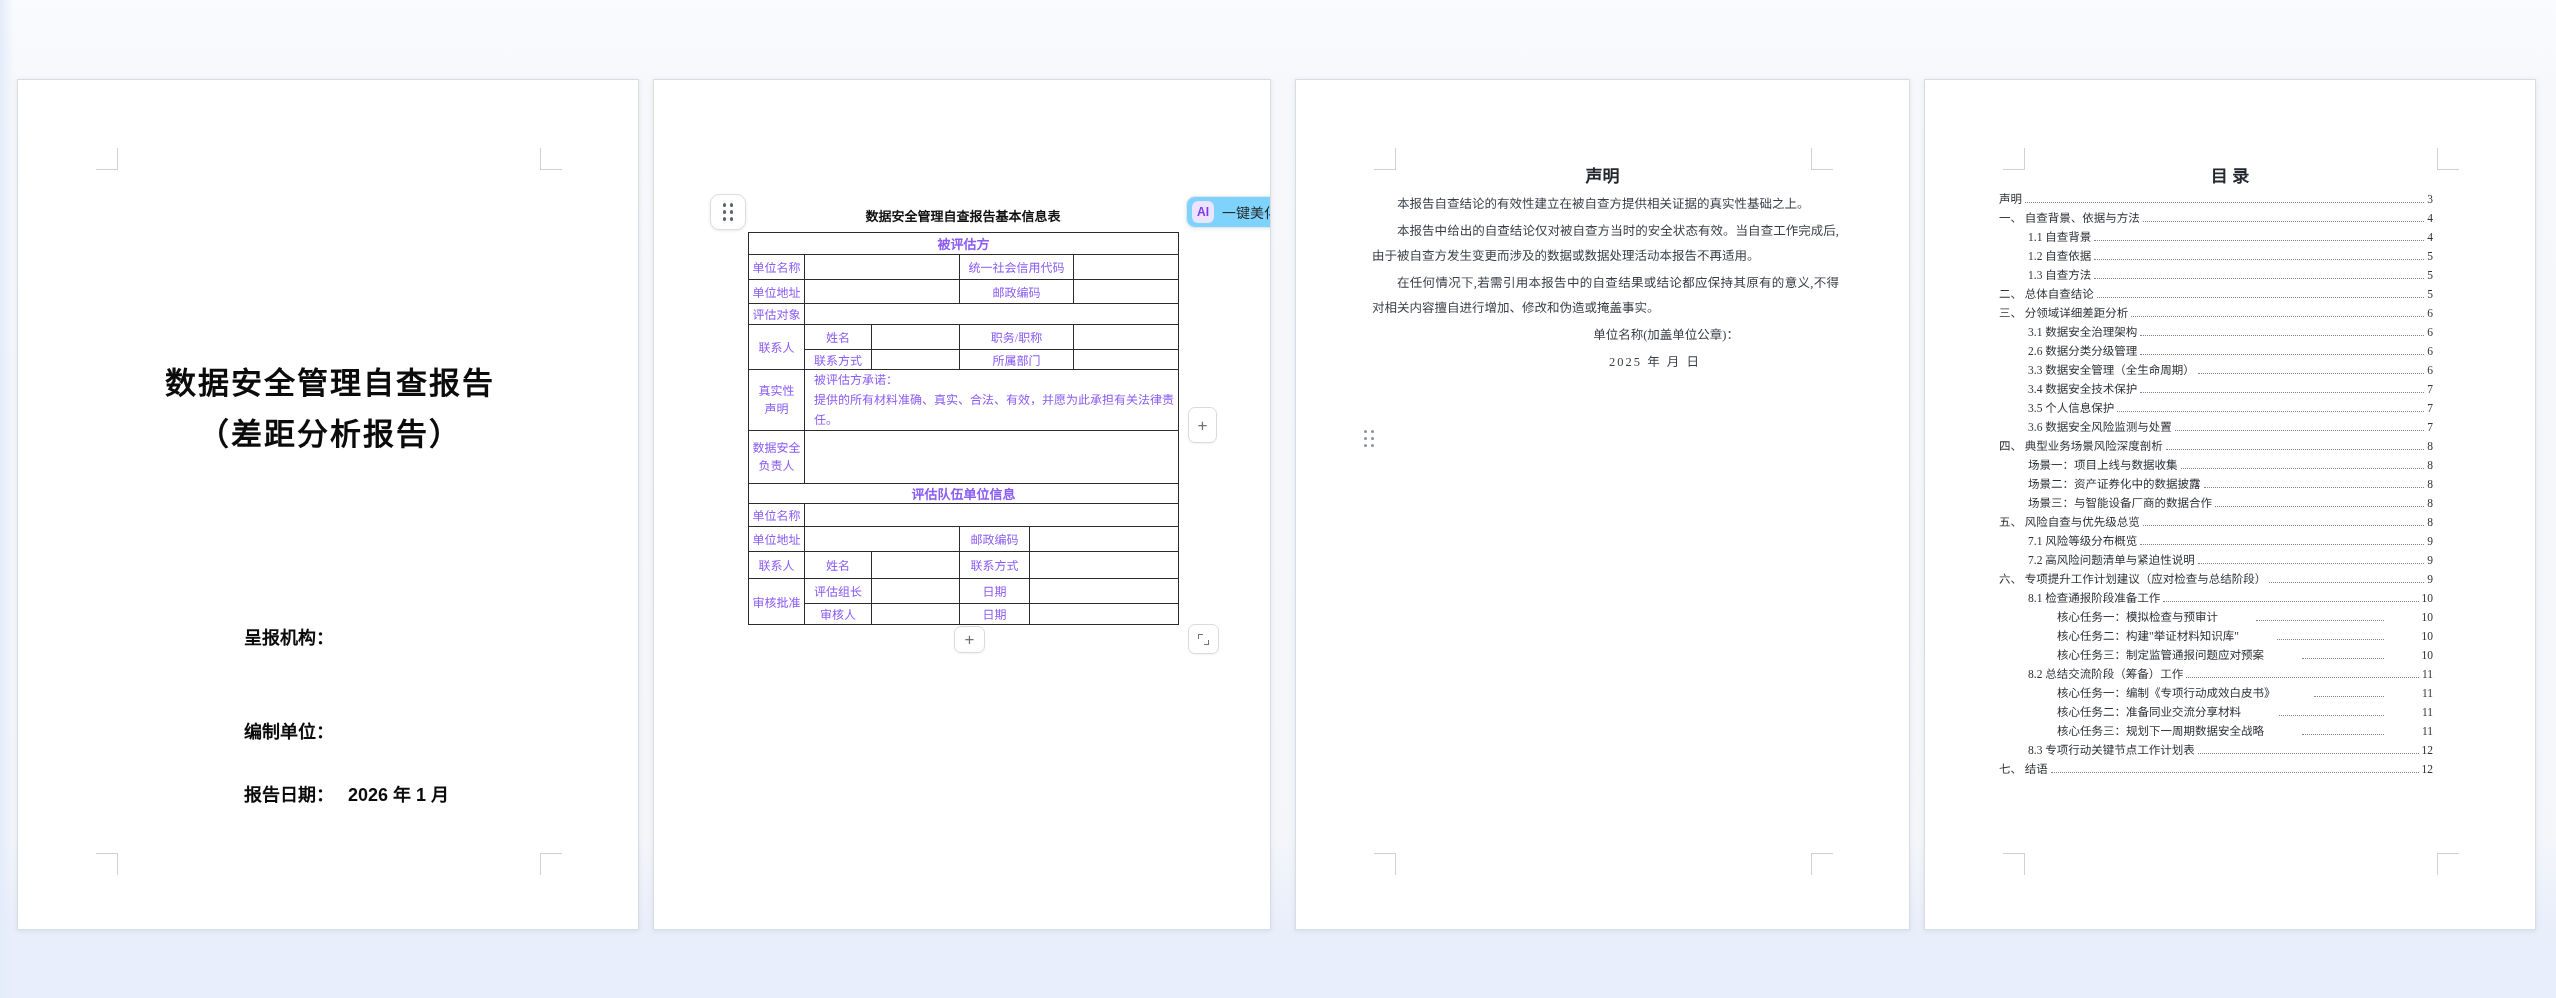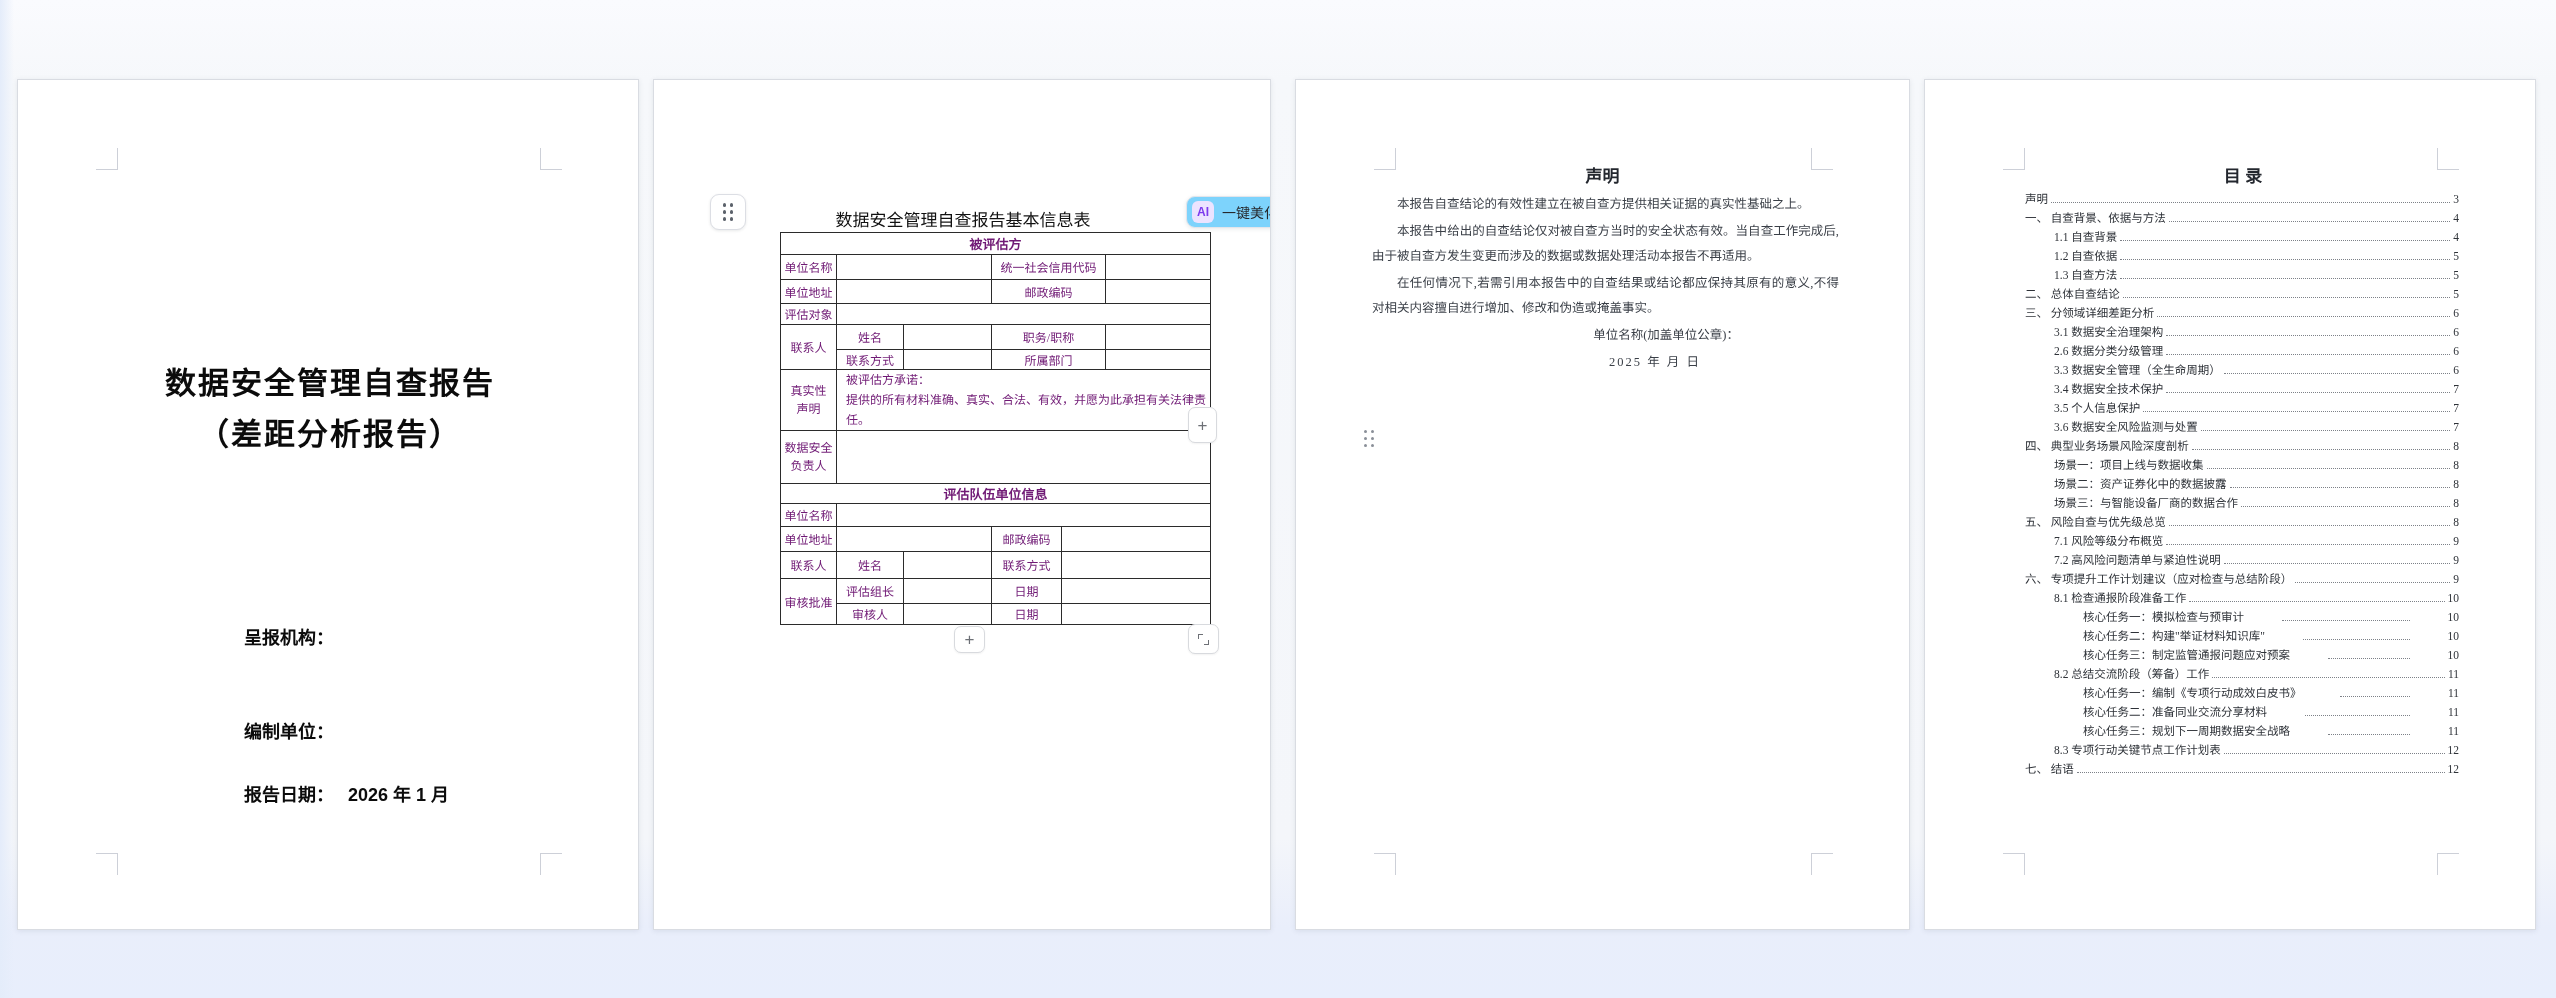--- a/index.html
+++ b/index.html
@@ -10,42 +10,42 @@
   }
   .edge-tint{position:absolute;left:0;top:0;bottom:0;width:14px;
     background:linear-gradient(90deg,#e4ecfa,rgba(228,236,250,0));pointer-events:none;}
 
   
   .page{position:absolute;top:79px;height:851px;background:#fff;
     border:1px solid #d9dce2;box-shadow:0 1px 5px rgba(60,70,90,.10);box-sizing:border-box;}
   #page1{left:17px;width:622px;}
   #page2{left:653px;width:618px;overflow:hidden;}
   #page3{left:1295px;width:615px;}
-  #page4{left:1924px;width:612px;padding-left:26px;}
+  #page4{left:1924px;width:612px;}
 
   
   .mark{position:absolute;width:21px;height:21px;border:0 solid #cdd0d8;}
   .mark.tl{left:78px;top:68px;border-right-width:1px;border-bottom-width:1px;}
   .mark.tr{right:76px;top:68px;border-left-width:1px;border-bottom-width:1px;}
   .mark.bl{left:78px;bottom:54px;border-right-width:1px;border-top-width:1px;}
   .mark.br{right:76px;bottom:54px;border-left-width:1px;border-top-width:1px;}
 
   
   .cover-title{position:absolute;left:4px;right:0;top:278px;text-align:center;
     font-weight:bold;color:#0b0b0b;font-size:31px;line-height:51px;letter-spacing:2px;}
   .cover-field{position:absolute;left:226px;font-weight:bold;color:#0b0b0b;font-size:18px;white-space:nowrap;}
   .cf1{top:543px;} .cf2{top:637px;} .cf3{top:700px;}
   .cover-field .val{margin-left:14px;font-weight:bold;}
 
   
   .tbl-title{position:absolute;left:94px;width:430px;top:126px;text-align:center;
-    font-family:"Liberation Serif","DejaVu Serif",serif;font-weight:normal;font-size:17px;color:#111;}
+    font-family:"Liberation Serif","DejaVu Serif",serif;font-weight:bold;font-size:13px;color:#111;}
   .tbl-wrap{position:absolute;left:94px;top:152px;width:430px;}
   table.info{border-collapse:collapse;width:430px;table-layout:fixed;
-    font-family:"Liberation Serif","DejaVu Serif",serif;font-size:12px;color:#701a75;margin-left:32px;}
+    font-family:"Liberation Serif","DejaVu Serif",serif;font-size:12px;color:#8b5cf6;}
   table.info.second{margin-top:-1px;}
   table.info td,table.info th{border:1px solid #2b2b2b;padding:0 3px;text-align:center;
     overflow:hidden;box-sizing:border-box;}
   table.info th{font-size:13px;font-weight:bold;}
   table.info td.lft{text-align:left;padding-left:9px;}
   .two-line span{display:block;line-height:1.5;}
 
   
   .drag-handle{position:absolute;left:56px;top:114px;width:34px;height:34px;background:#fff;
     border:1px solid #dcdee4;border-radius:9px;box-shadow:0 1px 3px rgba(31,35,41,.10);

